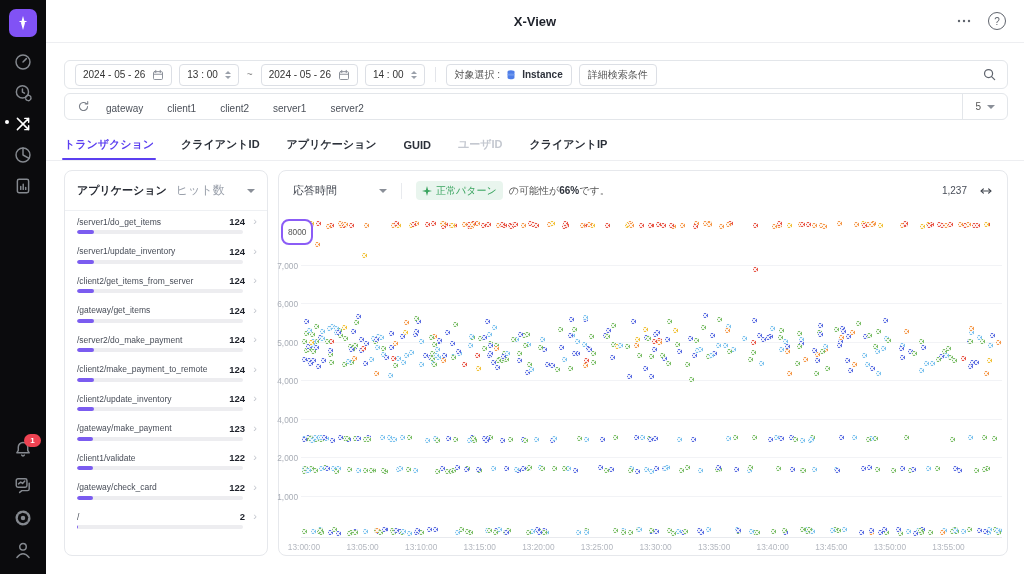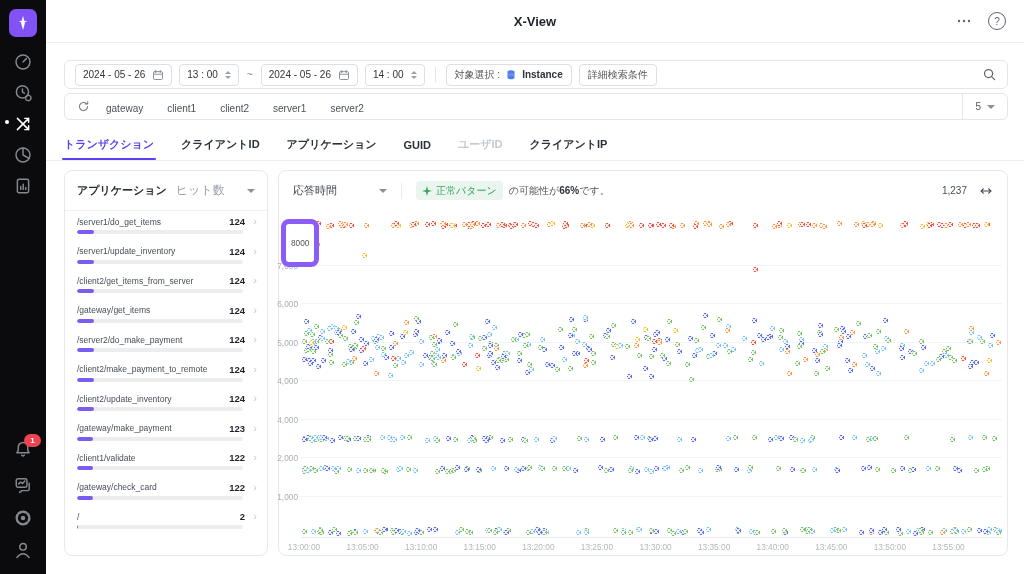--- a/index.html
+++ b/index.html
@@ -79,21 +79,21 @@
   #metric{display:flex;align-items:center;gap:42px;font-size:11px;color:#3a3f49;cursor:pointer;}
   #cp-div{width:1px;height:16px;background:#e8eaee;margin:0 14px;}
   #ai-badge{display:flex;align-items:center;gap:4px;background:var(--badge-green-bg);color:var(--badge-green);font-size:10px;padding:2.5px 6px;border-radius:4px;}
   #ai-msg{font-size:10px;color:#555;margin-left:6px;}
   #ai-msg b{color:#2e333c;}
   #cp-right{margin-left:auto;display:flex;align-items:center;gap:12px;justify-content:space-between;}
   #total-count{font-size:10px;color:#474c57;}
   #plot{position:absolute;inset:0;pointer-events:none;}
   .gline{position:absolute;left:22px;right:5px;border-top:1px solid #f2f3f6;}
   .ylab{position:absolute;left:-5px;width:24px;text-align:right;font-size:8.3px;color:#a8adb6;}
-  #ypill{position:absolute;left:2px;height:14px;padding:12px 5px;border:5px solid #8b5cf6;border-radius:8px;background:#fff;font-size:8.3px;color:#555;display:flex;align-items:center;z-index:2;}
+  #ypill{position:absolute;left:2px;height:14px;padding:4px 5px;border:2px solid #8b5cf6;border-radius:8px;background:#fff;font-size:8.3px;color:#555;display:flex;align-items:center;z-index:2;}
   .xlab{position:absolute;width:52px;margin-left:-26px;text-align:center;font-size:8.3px;color:#b3b7bf;top:371px;}
   #baseline{position:absolute;left:22px;right:5px;top:366px;border-top:1px solid #e8eaee;}
   .pt{position:absolute;width:5px;height:5px;border-radius:1px;
       background-image:linear-gradient(45deg,transparent 40%,rgba(255,255,255,.85) 40%,rgba(255,255,255,.85) 60%,transparent 60%),
                        linear-gradient(135deg,transparent 40%,rgba(255,255,255,.85) 40%,rgba(255,255,255,.85) 60%,transparent 60%);}
 </style>
 </head>
 <body>
 
 <div id="page" style="--accent: #5b3ff0; --bar-purple: #7b5cf0; --badge-green: #3aa45f; --badge-green-bg: #e9f5ee; --notif-red: #ef4352; --logo-purple: #8152f5;">

